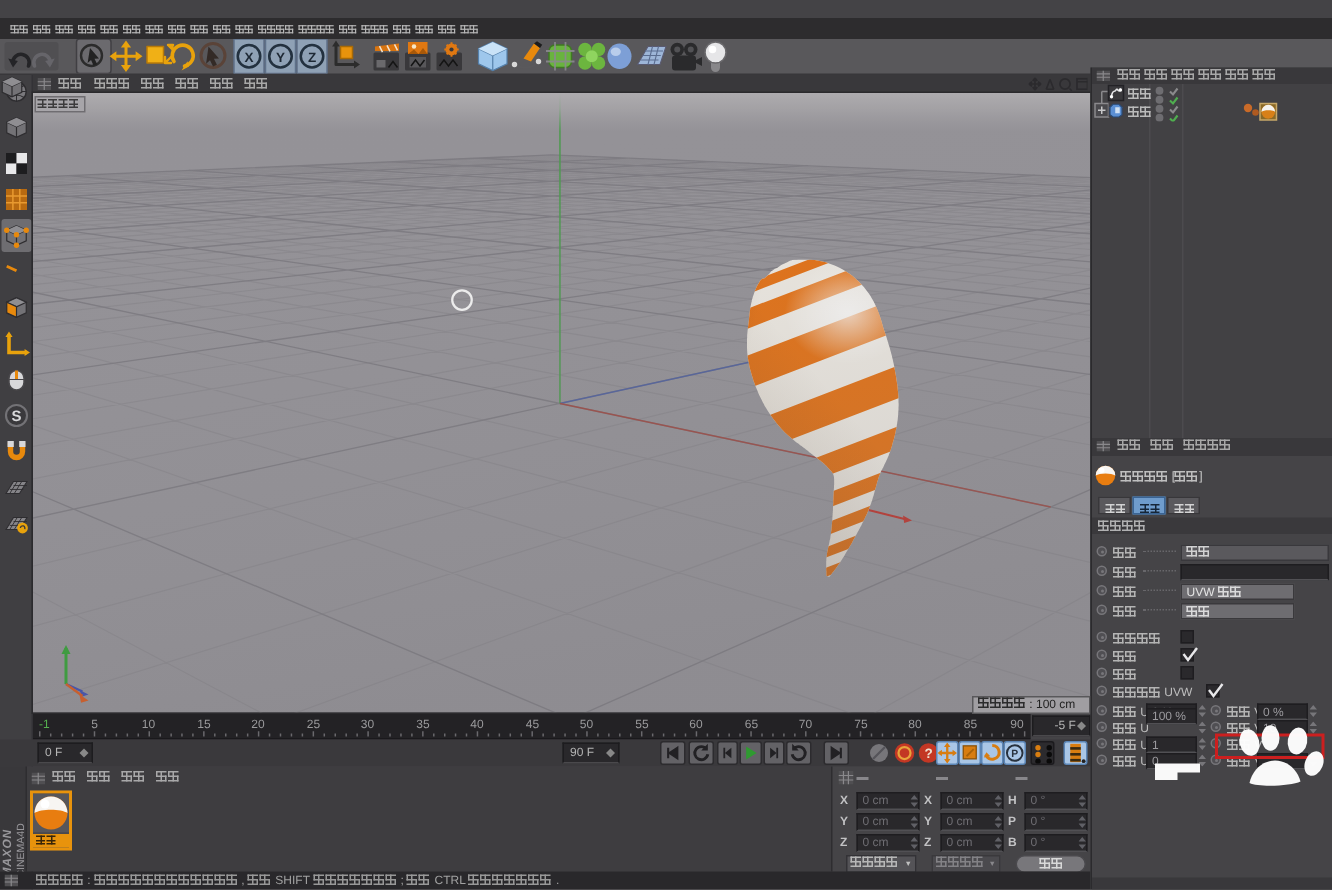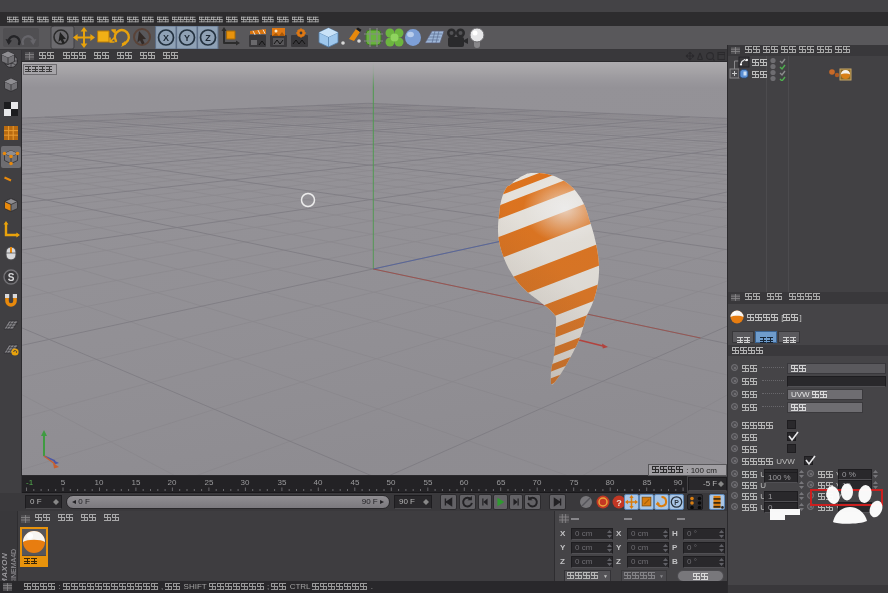--- a/index.html
+++ b/index.html
@@ -322,25 +322,21 @@
         <text x="552" y="9" font-size="8" fill="#9a9a9c" text-anchor="middle" font-family="Liberation Sans">75</text>
         <text x="588" y="9" font-size="8" fill="#9a9a9c" text-anchor="middle" font-family="Liberation Sans">80</text>
         <text x="625" y="9" font-size="8" fill="#9a9a9c" text-anchor="middle" font-family="Liberation Sans">85</text>
         <text x="656" y="9" font-size="8" fill="#9a9a9c" text-anchor="middle" font-family="Liberation Sans">90</text>
         <path d="M-2.8 13V15M4.5 11.5V15M11.8 13V15M19.1 13V15M26.4 13V15M33.7 13V15M41.0 11.5V15M48.3 13V15M55.6 13V15M62.9 13V15M70.2 13V15M77.5 11.5V15M84.8 13V15M92.1 13V15M99.3 13V15M106.6 13V15M113.9 11.5V15M121.2 13V15M128.5 13V15M135.8 13V15M143.1 13V15M150.4 11.5V15M157.7 13V15M165.0 13V15M172.3 13V15M179.6 13V15M186.9 11.5V15M194.2 13V15M201.5 13V15M208.8 13V15M216.1 13V15M223.4 11.5V15M230.7 13V15M238.0 13V15M245.3 13V15M252.6 13V15M259.9 11.5V15M267.2 13V15M274.5 13V15M281.7 13V15M289.0 13V15M296.3 11.5V15M303.6 13V15M310.9 13V15M318.2 13V15M325.5 13V15M332.8 11.5V15M340.1 13V15M347.4 13V15M354.7 13V15M362.0 13V15M369.3 11.5V15M376.6 13V15M383.9 13V15M391.2 13V15M398.5 13V15M405.8 11.5V15M413.1 13V15M420.4 13V15M427.7 13V15M435.0 13V15M442.3 11.5V15M449.6 13V15M456.9 13V15M464.1 13V15M471.4 13V15M478.7 11.5V15M486.0 13V15M493.3 13V15M500.6 13V15M507.9 13V15M515.2 11.5V15M522.5 13V15M529.8 13V15M537.1 13V15M544.4 13V15M551.7 11.5V15M559.0 13V15M566.3 13V15M573.6 13V15M580.9 13V15M588.2 11.5V15M595.5 13V15M602.8 13V15M610.1 13V15M617.4 13V15M624.7 11.5V15M632.0 13V15M639.3 13V15M646.5 13V15M653.8 13V15M661.1 11.5V15M668.4 13V15" stroke="#6a696d" stroke-width="1"></path>
         <path d="M0 16.5H665" stroke="#1a191c"></path>
       </svg></div>
 <div class="ab spin f1" style="padding-left:14px">-5 F</div>
 <div class="ab transport">
       <div class="ab spin" style="left:25px;top:2px;width:37px;height:14px">0 F</div>
-      <div class="ab" style="left:66px;top:2px;width:324px;height:14px;background:linear-gradient(#908e92,#7b797e);border:1px solid #29282b;border-radius:7px;color:#232226;font-size:8px;line-height:12px">
-        <span style="position:absolute;left:5px">◂ 0 F</span>
-        <span style="position:absolute;right:5px">90 F ▸</span>
-      </div>
-      <div class="ab spin" style="left:394px;top:2px;width:38px;height:14px">90 F</div>
+      <div class="ab spin" style="left:375px;top:2px;width:38px;height:14px">90 F</div>
       <svg class="ab" style="left:440px;top:1px;background:#636266;border:1px solid #2c2b2e;border-radius:2px" width="17" height="16" viewBox="0 0 17 16">
         <path d="M5 4v8M12 4l-6 4 6 4z" stroke="#222124" stroke-width="1.6" fill="#222124"></path>
       </svg>
       <svg class="ab" style="left:459px;top:1px;background:#636266;border:1px solid #2c2b2e;border-radius:2px" width="17" height="16" viewBox="0 0 17 16">
         <path d="M12.5 5a5 5 0 1 0 1 4" stroke="#222124" stroke-width="2.2" fill="none"></path>
         <path d="M13.5 1v5h-5z" fill="#222124"></path>
       </svg>
       <svg class="ab" style="left:478px;top:1px;background:#636266;border:1px solid #2c2b2e;border-radius:2px" width="14" height="16" viewBox="0 0 14 16">
         <path d="M10 4l-5 4 5 4z" fill="#222124"></path>
         <path d="M4.5 4v8" stroke="#222124" stroke-width="1.4"></path>

